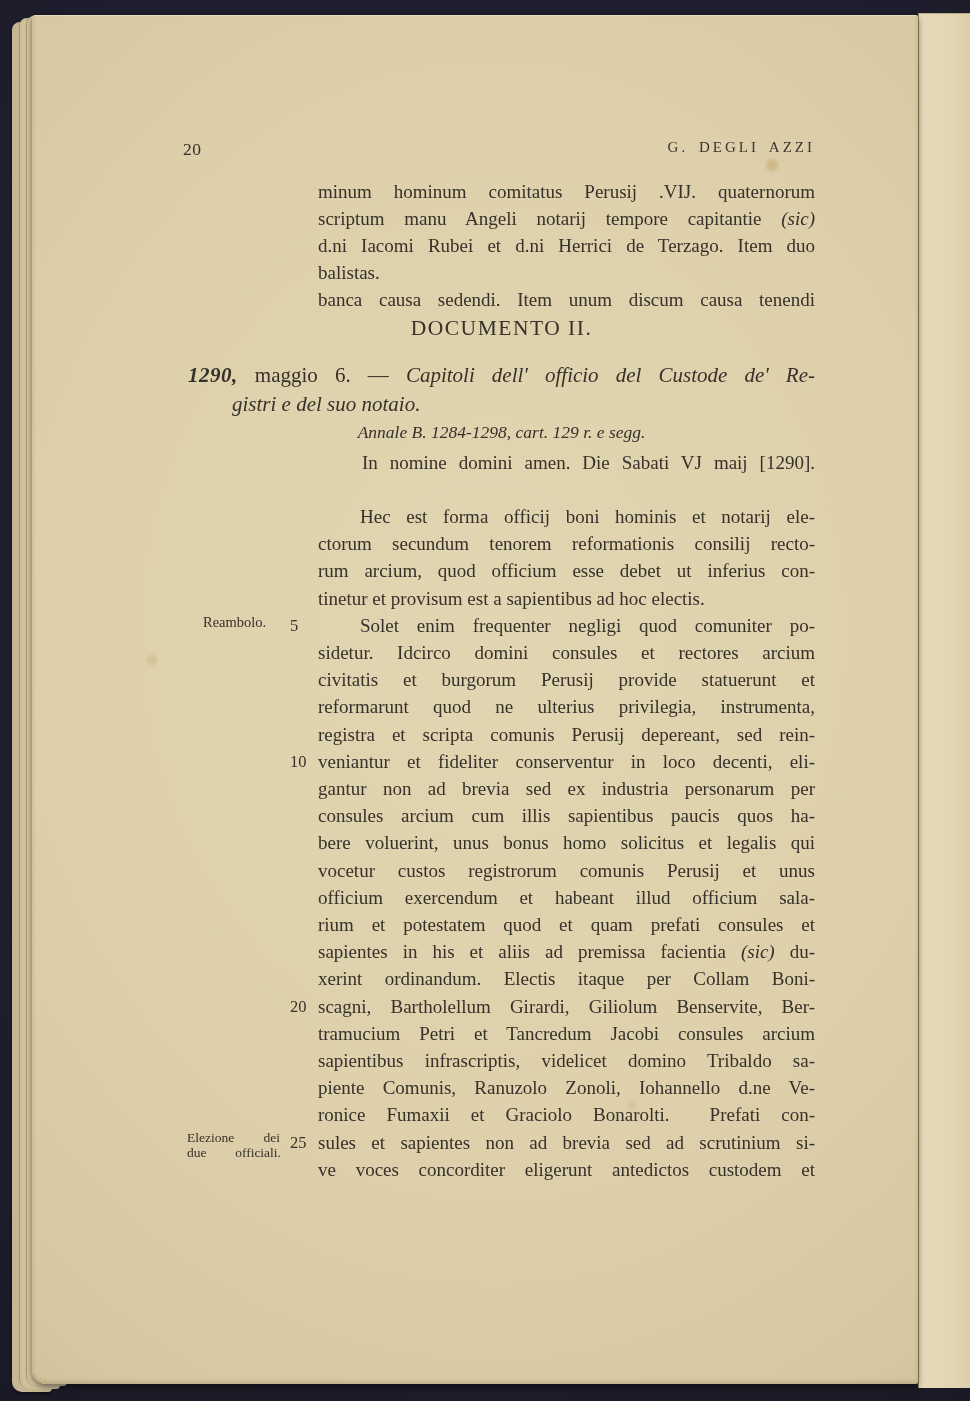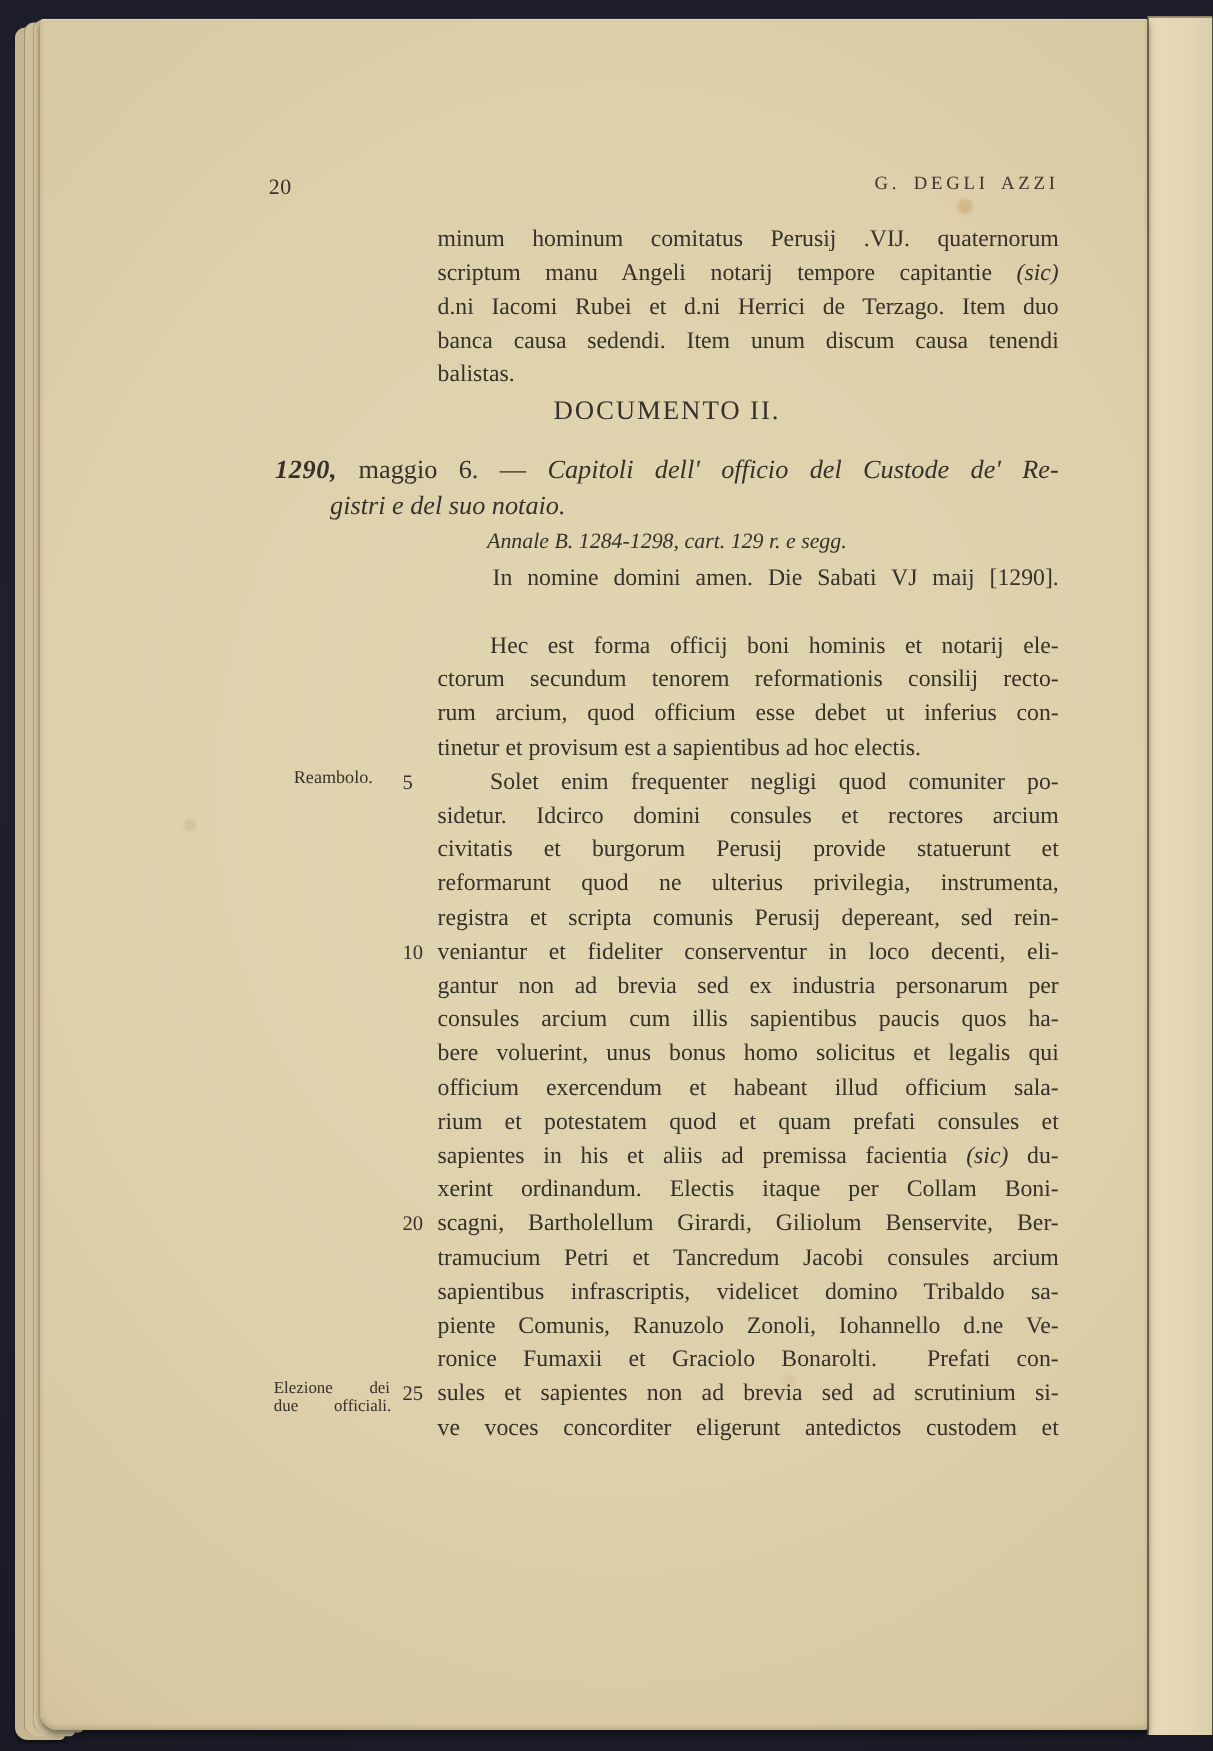--- a/index.html
+++ b/index.html
@@ -26,21 +26,21 @@
     position:absolute;left:32px;top:15px;width:886px;height:1369px;
     background:
       radial-gradient(circle at 740px 150px, rgba(175,120,45,.25) 0 4px, rgba(175,120,45,0) 8px),
       radial-gradient(circle at 120px 645px, rgba(175,120,45,.16) 0 3px, rgba(175,120,45,0) 7px),
       radial-gradient(circle at 600px 1090px, rgba(175,120,45,.10) 0 3px, rgba(175,120,45,0) 7px),
       radial-gradient(90% 70% at 52% 45%, #e2d6b2 0%, #ddd0ab 55%, #d6c8a1 90%, #d0c199 100%);
     border-radius:3px 2px 2px 14px;
     box-shadow:inset 0 1px 0 rgba(255,255,250,.35), inset 0 -2px 4px rgba(100,80,40,.25), 0 3px 6px rgba(0,0,0,.5);
   }
   
-  .abs{position:absolute;margin-left:32px;}
+  .abs{position:absolute;}
   .pagenum{left:183px;top:139px;font-size:17.5px;letter-spacing:.5px;}
   .runtitle{left:188px;top:139px;width:627px;text-align:right;font-size:15px;letter-spacing:3px;word-spacing:4px;color:#3b362d;}
   .intro{left:318px;top:178px;width:497px;font-size:19px;line-height:27px;}
   .doctitle{left:188px;top:315px;width:627px;text-align:center;font-size:21.5px;letter-spacing:1.5px;line-height:26px;}
   .datehead{left:188px;top:361px;width:627px;font-size:21px;line-height:28.5px;}
   .datehead .year{font-weight:bold;font-style:italic;letter-spacing:.5px;}
   .datehead .ttl{font-style:italic;}
   .datehead .l2{font-style:italic;padding-left:44px;}
   .annale{left:188px;top:420px;width:627px;text-align:center;font-style:italic;font-size:17.5px;line-height:24px;}
   .invoc{left:362px;top:450px;width:453px;font-size:19px;line-height:25px;}
@@ -66,22 +66,22 @@
   <div class="nextpage"></div>
   <div class="mainpage"></div>
 
   <div class="abs pagenum">20</div>
   <div class="abs runtitle">G. DEGLI AZZI</div>
 
   <div class="abs intro">
       <div class="line j">minum hominum comitatus Perusij .VIJ. quaternorum</div>
       <div class="line j"><span>scriptum manu Angeli notarij tempore capitantie </span><i>(sic)</i></div>
       <div class="line j">d.ni Iacomi Rubei et d.ni Herrici de Terzago. Item duo</div>
+      <div class="line">balistas.</div>
       <div class="line j">banca causa sedendi. Item unum discum causa tenendi</div>
-      <div class="line">balistas.</div>
     </div>
 
   <div class="abs doctitle">DOCUMENTO II.</div>
 
   <div class="abs datehead">
     <div class="l1 line j"><span class="year">1290,</span><span class="mid"> maggio 6. — </span><span class="ttl">Capitoli dell' officio del Custode de' Re-</span></div>
     <div class="l2">gistri e del suo notaio.</div>
   </div>
 
   <div class="abs annale">Annale B. 1284-1298, cart. 129 r. e segg.</div>
@@ -95,20 +95,21 @@
       <div class="line">tinetur et provisum est a sapientibus ad hoc electis.</div>
       <div class="line j ind"><span class="num">5</span><span class="note">Reambolo.</span>Solet enim frequenter negligi quod comuniter po-</div>
       <div class="line j">sidetur. Idcirco domini consules et rectores arcium</div>
       <div class="line j">civitatis et burgorum Perusij provide statuerunt et</div>
       <div class="line j">reformarunt quod ne ulterius privilegia, instrumenta,</div>
       <div class="line j">registra et scripta comunis Perusij depereant, sed rein-</div>
       <div class="line j"><span class="num">10</span>veniantur et fideliter conserventur in loco decenti, eli-</div>
       <div class="line j">gantur non ad brevia sed ex industria personarum per</div>
       <div class="line j">consules arcium cum illis sapientibus paucis quos ha-</div>
       <div class="line j">bere voluerint, unus bonus homo solicitus et legalis qui</div>
+      <div class="line j">vocetur custos registrorum comunis Perusij et unus</div>
       <div class="line j">officium exercendum et habeant illud officium sala-</div>
       <div class="line j">rium et potestatem quod et quam prefati consules et</div>
       <div class="line j"><span>sapientes in his et aliis ad premissa facientia </span><i>(sic)</i><span> du-</span></div>
       <div class="line j">xerint ordinandum. Electis itaque per Collam Boni-</div>
       <div class="line j"><span class="num">20</span>scagni, Bartholellum Girardi, Giliolum Benservite, Ber-</div>
       <div class="line j">tramucium Petri et Tancredum Jacobi consules arcium</div>
       <div class="line j">sapientibus infrascriptis, videlicet domino Tribaldo sa-</div>
       <div class="line j">piente Comunis, Ranuzolo Zonoli, Iohannello d.ne Ve-</div>
       <div class="line j">ronice Fumaxii et Graciolo Bonarolti.  Prefati con-</div>
       <div class="line j"><span class="num">25</span><span class="note2">

